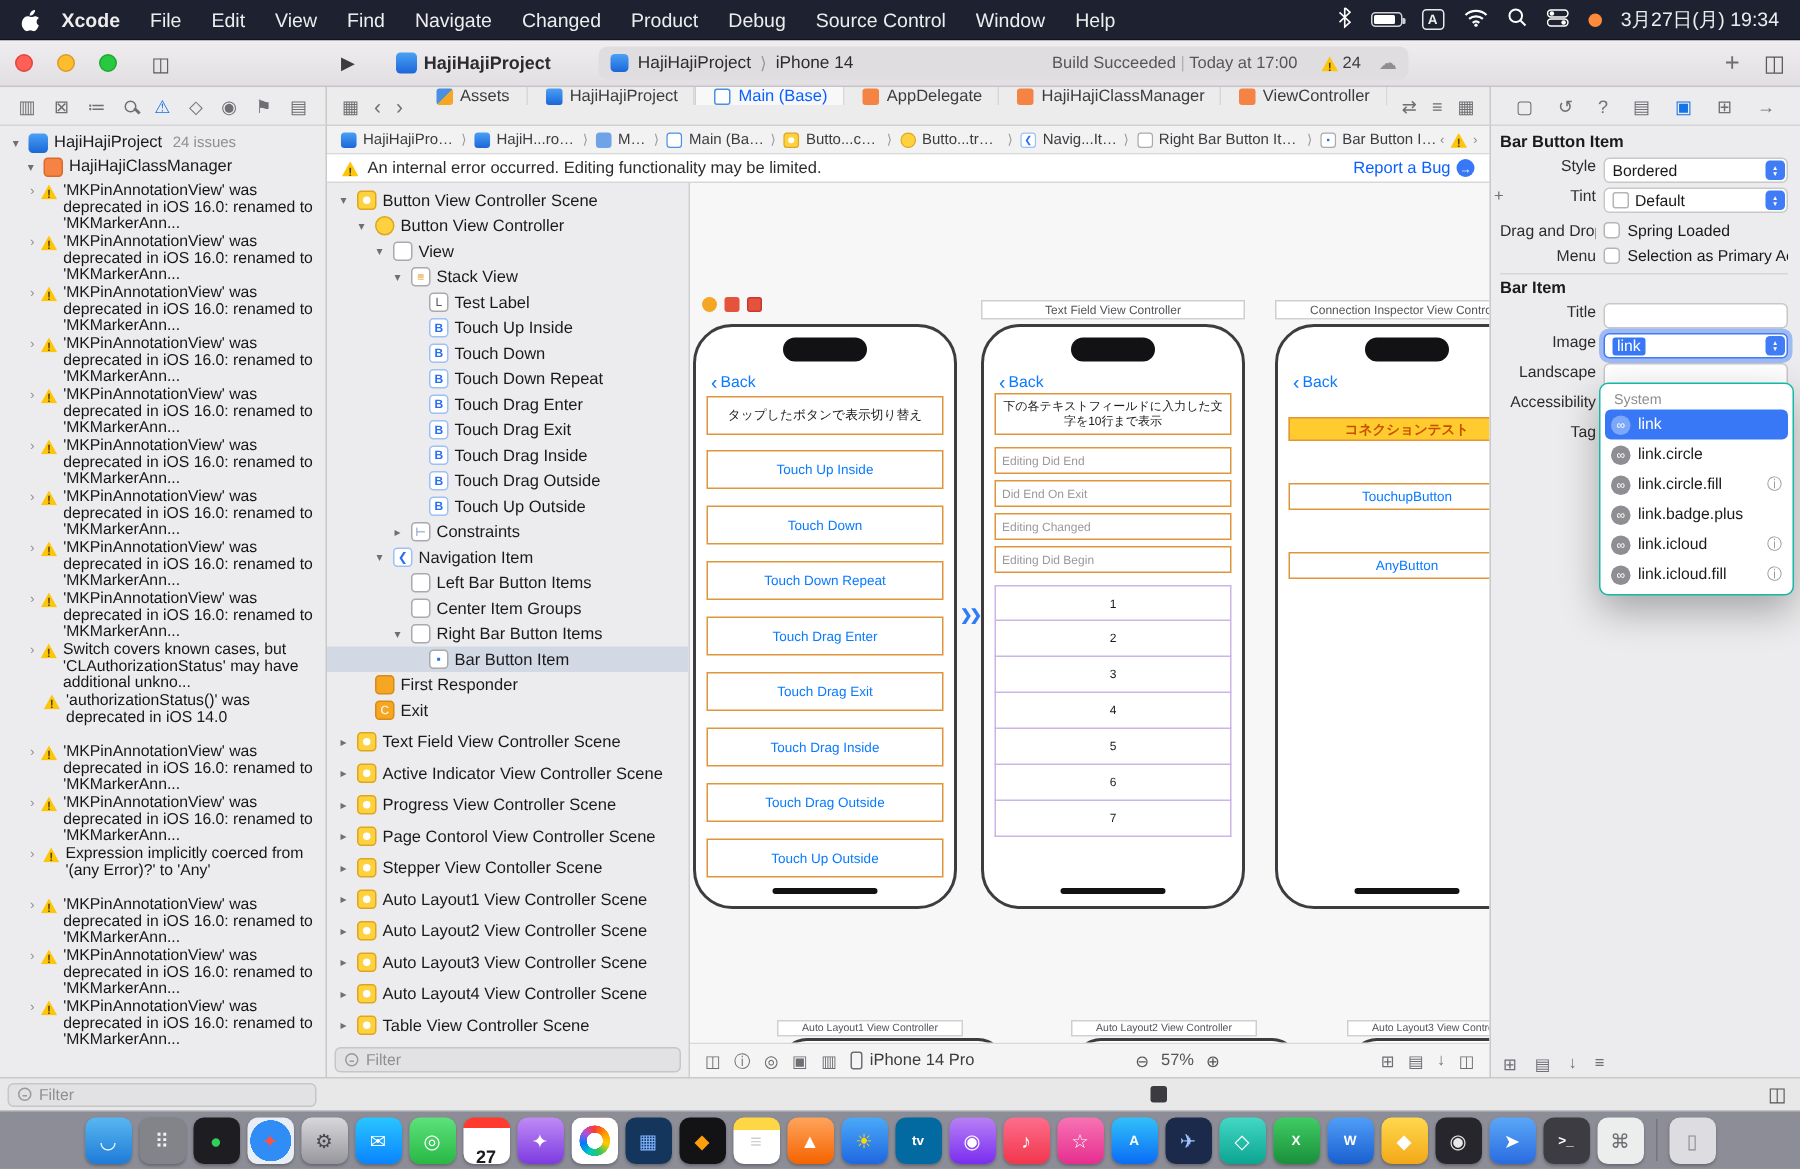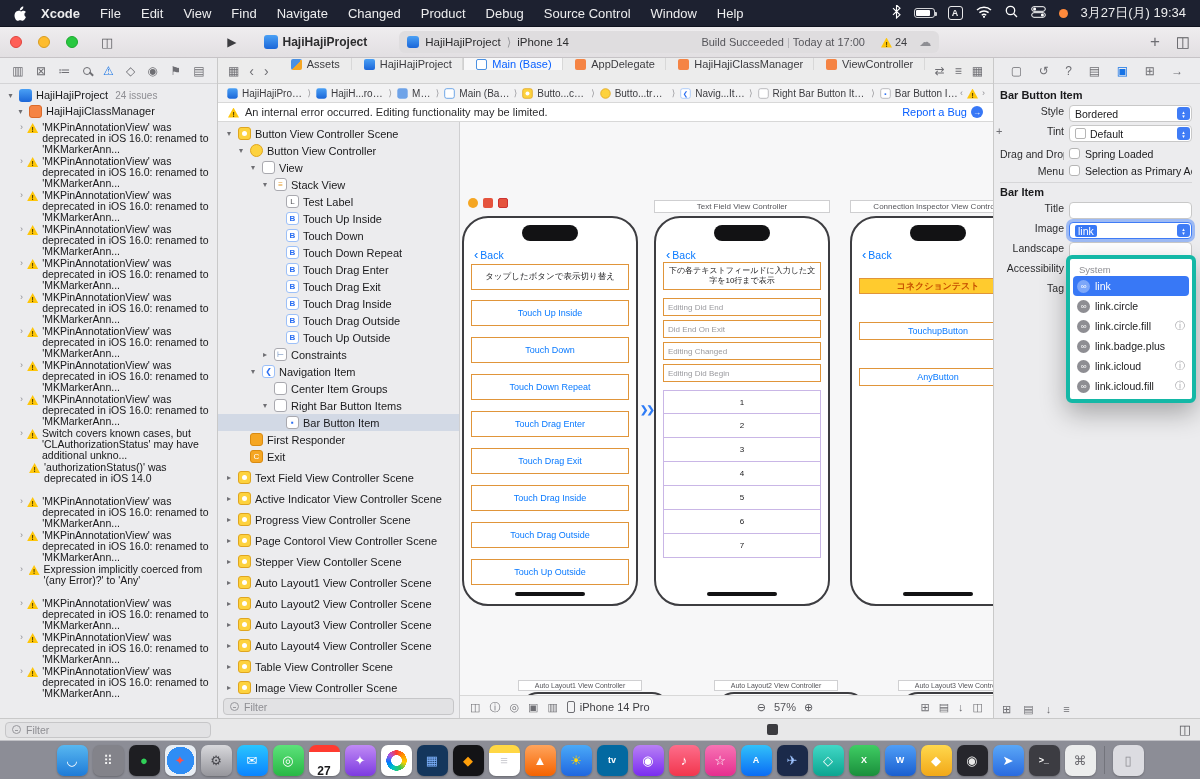--- a/index.html
+++ b/index.html
@@ -139,21 +139,21 @@
 .iplus{position:absolute;left:-4px;color:#6e6e73;font-size:11px;width:10px}
 .popup{flex:1;height:17px;background:#fff;border:1px solid #c8c8c8;border-radius:4px;display:flex;align-items:center;font-size:10.5px;color:#1a1a1c;padding-left:5px;position:relative;min-width:0}
 .popup .cap{position:absolute;right:1px;top:1px;bottom:1px;width:13px;background:#3f7cf6;border-radius:3px;display:flex;flex-direction:column;align-items:center;justify-content:center;color:#fff;font-size:5px;line-height:4px}
 .tfield{flex:1;height:17px;background:#fff;border:1px solid #c8c8c8;border-radius:4px;font-size:10.5px;display:flex;align-items:center;padding-left:4px}
 .combo{box-shadow:0 0 0 3px rgba(77,135,250,.5);border-color:#3f7cf6}
 .selhl{background:#3878f6;color:#fff;padding:0 3px;border-radius:2px}
 .swatch{width:11px;height:11px;background:#fff;border:1px solid #b5b5b5;border-radius:2px;margin-right:4px;flex:none}
 .cb{width:11px;height:11px;background:#fff;border:1px solid #b5b5b5;border-radius:3px;margin-right:5px;flex:none}
 .cklab{font-size:10.5px;color:#1a1a1c;white-space:nowrap;overflow:hidden}
 .isep{height:1px;background:#d6d6d8;margin:3px 0}
-.dropdown{position:absolute;left:72px;top:197px;width:130px;background:#fff;border:4px solid #14b8a6;border-radius:6px;box-shadow:0 10px 26px rgba(0,0,0,.3);padding:3px;z-index:30}
+.dropdown{position:absolute;left:72px;top:197px;width:130px;background:#fff;border:1px solid #14b8a6;border-radius:6px;box-shadow:0 10px 26px rgba(0,0,0,.3);padding:3px;z-index:30}
 .dd-h{font-size:9.5px;color:#8e8e93;padding:2px 6px;height:14px}
 .dd-i{height:20px;display:flex;align-items:center;gap:5px;font-size:10.5px;color:#1a1a1c;border-radius:4px;padding:0 4px}
 .dd-i.sel{background:#3878f6;color:#fff}
 .dd-ico{width:13px;height:13px;border-radius:50%;background:#8e8e93;color:#fff;font-size:8px;display:flex;align-items:center;justify-content:center;flex:none}
 .dd-i.sel .dd-ico{background:rgba(255,255,255,.35)}
 .dd-info{margin-left:auto;color:#9a9a9e;font-size:10px}
 .insp-bottom{position:absolute;bottom:2px;left:8px;display:flex;gap:12px;color:#6e6e73;font-size:11px}
 
 .window-bottom{position:absolute;left:0;right:0;bottom:0;height:22px;background:#e8e8e9;border-top:1px solid #c9c9c9;display:flex;align-items:center;padding:0 5px}
 .nav-filter{position:static;width:206px;height:16px}
@@ -552,20 +552,25 @@
                 <span class="olab">Constraints</span>
               </div>
               <div class="orow" style="padding-left: 30px;">
                 <span class="odisc">▾</span>
                 <span class="oi oi-navitem">❮</span>
                 <span class="olab">Navigation Item</span>
               </div>
               <div class="orow" style="padding-left: 42px;">
                 <span class="odisc"></span>
                 <span class="oi oi-group"></span>
+                <span class="olab">Left Bar Button Items</span>
+              </div>
+              <div class="orow" style="padding-left: 42px;">
+                <span class="odisc"></span>
+                <span class="oi oi-group"></span>
                 <span class="olab">Center Item Groups</span>
               </div>
               <div class="orow" style="padding-left: 42px;">
                 <span class="odisc">▾</span>
                 <span class="oi oi-group"></span>
                 <span class="olab">Right Bar Button Items</span>
               </div>
               <div class="orow sel" style="padding-left: 54px;">
                 <span class="odisc"></span>
                 <span class="oi oi-barbtn">▪</span>

